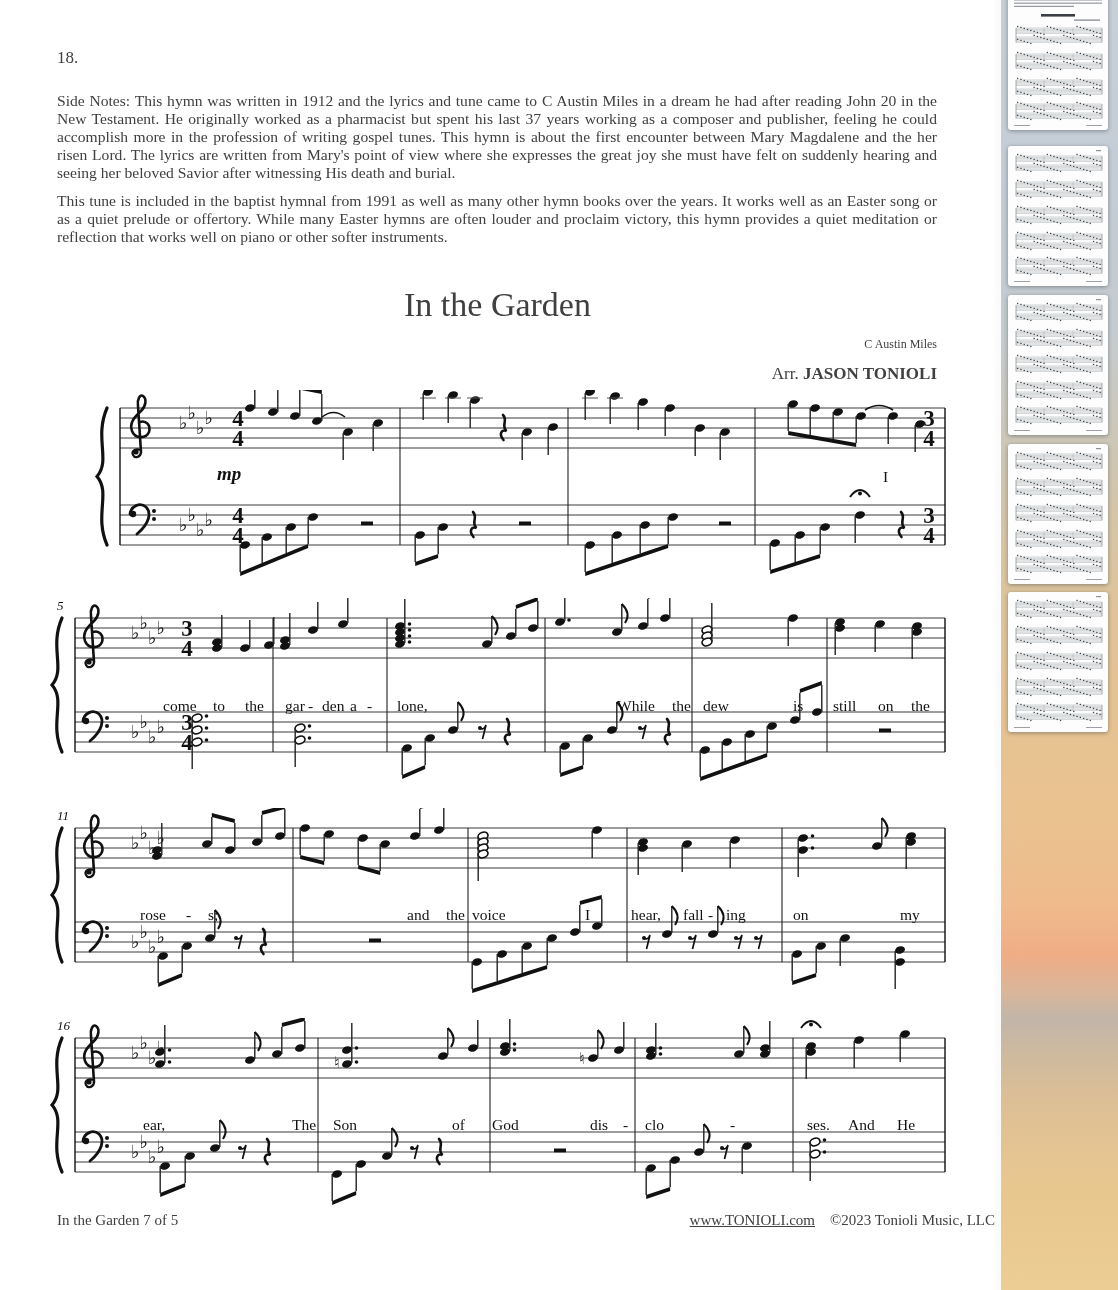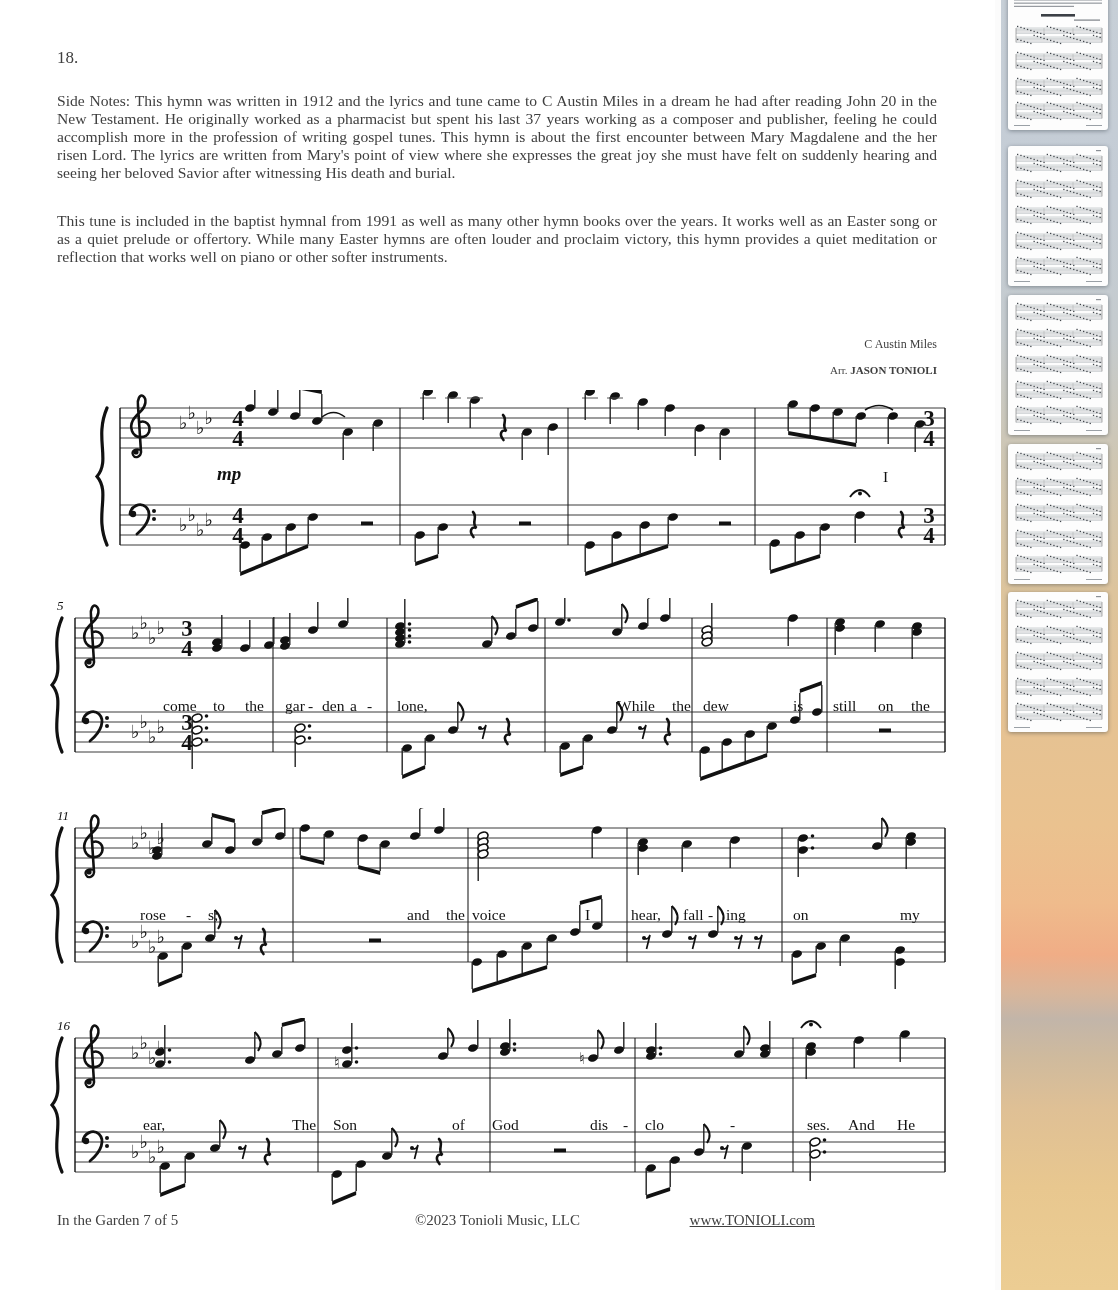--- a/index.html
+++ b/index.html
@@ -2,49 +2,50 @@
 <html><head>
 <meta charset="utf-8">
 <style>
   html,body{margin:0;padding:0;background:#fff;}
   .stage{position:relative;width:1118px;height:1290px;background:#fff;overflow:hidden;
          font-family:"Liberation Serif",serif;color:#404040;}
   .pageno{position:absolute;left:57px;top:48px;font-size:17px;}
   .para{position:absolute;left:57px;width:880px;font-size:15.6px;line-height:18px;
         text-align:justify;margin:0;}
   .p1{top:92px;}
-  .p2{top:212px;}
+  .p2{top:192px;}
   .title{position:absolute;left:0;top:286px;width:995px;text-align:center;
          font-size:34px;font-weight:normal;margin:0;}
   .composer{position:absolute;right:181px;top:337px;font-size:12px;}
-  .arranger{position:absolute;right:181px;top:364px;font-size:11px;}
+  .arranger{position:absolute;right:181px;top:364px;font-size:17px;}
   .arranger b{font-weight:bold;}
   .sysvg{position:absolute;left:45px;}
   .footer{position:absolute;top:1212px;left:0;width:995px;font-size:15px;}
   .footer .fl{position:absolute;left:57px;}
-  .footer .fc{position:absolute;left:0;width:100%;text-align:center;}
+  .footer .fc{position:absolute;left:0;width:100%;text-align:right;}
   .footer .fr{position:absolute;right:180px;text-decoration:underline;}
   
   .sidebar{position:absolute;left:995px;top:0;width:123px;height:1290px;
     border-left:6px solid #fbfbfb;box-sizing:border-box;
     background:linear-gradient(180deg,
       #c7cfd7 0%,#c4ccd5 15%,#c5cbce 26%,#cfc6b2 36%,#ddc49c 46%,
       #e5c293 55%,#eac28f 64%,#efbb8c 70%,#f0ad86 74%,#d8b69b 77%,
       #c2b5a9 79%,#cfba9d 82%,#dfc095 86%,#e8c78f 92%,#eccd93 100%);}
   .thumb{position:absolute;left:7px;width:100px;background:#fdfdfd;border-radius:3px;
          box-shadow:0 1px 4px rgba(40,50,60,.45);overflow:hidden;}
   .thumb svg{display:block;}
 </style>
 </head>
 <body>
 
 <div class="stage">
   <div class="pageno">18.</div>
   <p class="para p1">Side Notes: This hymn was written in 1912 and the lyrics and tune came to C Austin Miles in a dream he had after reading John 20 in the New Testament. He originally worked as a pharmacist but spent his last 37 years working as a composer and publisher, feeling he could accomplish more in the profession of writing gospel tunes. This hymn is about the first encounter between Mary Magdalene and the her risen Lord. The lyrics are written from Mary's point of view where she expresses the great joy she must have felt on suddenly hearing and seeing her beloved Savior after witnessing His death and burial.</p>
   <p class="para p2">This tune is included in the baptist hymnal from 1991 as well as many other hymn books over the years. It works well as an Easter song or as a quiet prelude or offertory. While many Easter hymns are often louder and proclaim victory, this hymn provides a quiet meditation or reflection that works well on piano or other softer instruments.</p>
+  <h1 class="title">In the Garden</h1>
   <div class="composer">C Austin Miles</div>
   <div class="arranger"><span>Arr. </span><b>JASON TONIOLI</b></div>
 
   <svg class="sysvg" id="sys0" width="915" height="205" style="top:390px">
       <line x1="75" y1="18" x2="900" y2="18" stroke="#3a3a3a" stroke-width="1"></line>
       <line x1="75" y1="28" x2="900" y2="28" stroke="#3a3a3a" stroke-width="1"></line>
       <line x1="75" y1="38" x2="900" y2="38" stroke="#3a3a3a" stroke-width="1"></line>
       <line x1="75" y1="48" x2="900" y2="48" stroke="#3a3a3a" stroke-width="1"></line>
       <line x1="75" y1="58" x2="900" y2="58" stroke="#3a3a3a" stroke-width="1"></line>
       <line x1="75" y1="115" x2="900" y2="115" stroke="#3a3a3a" stroke-width="1"></line>

